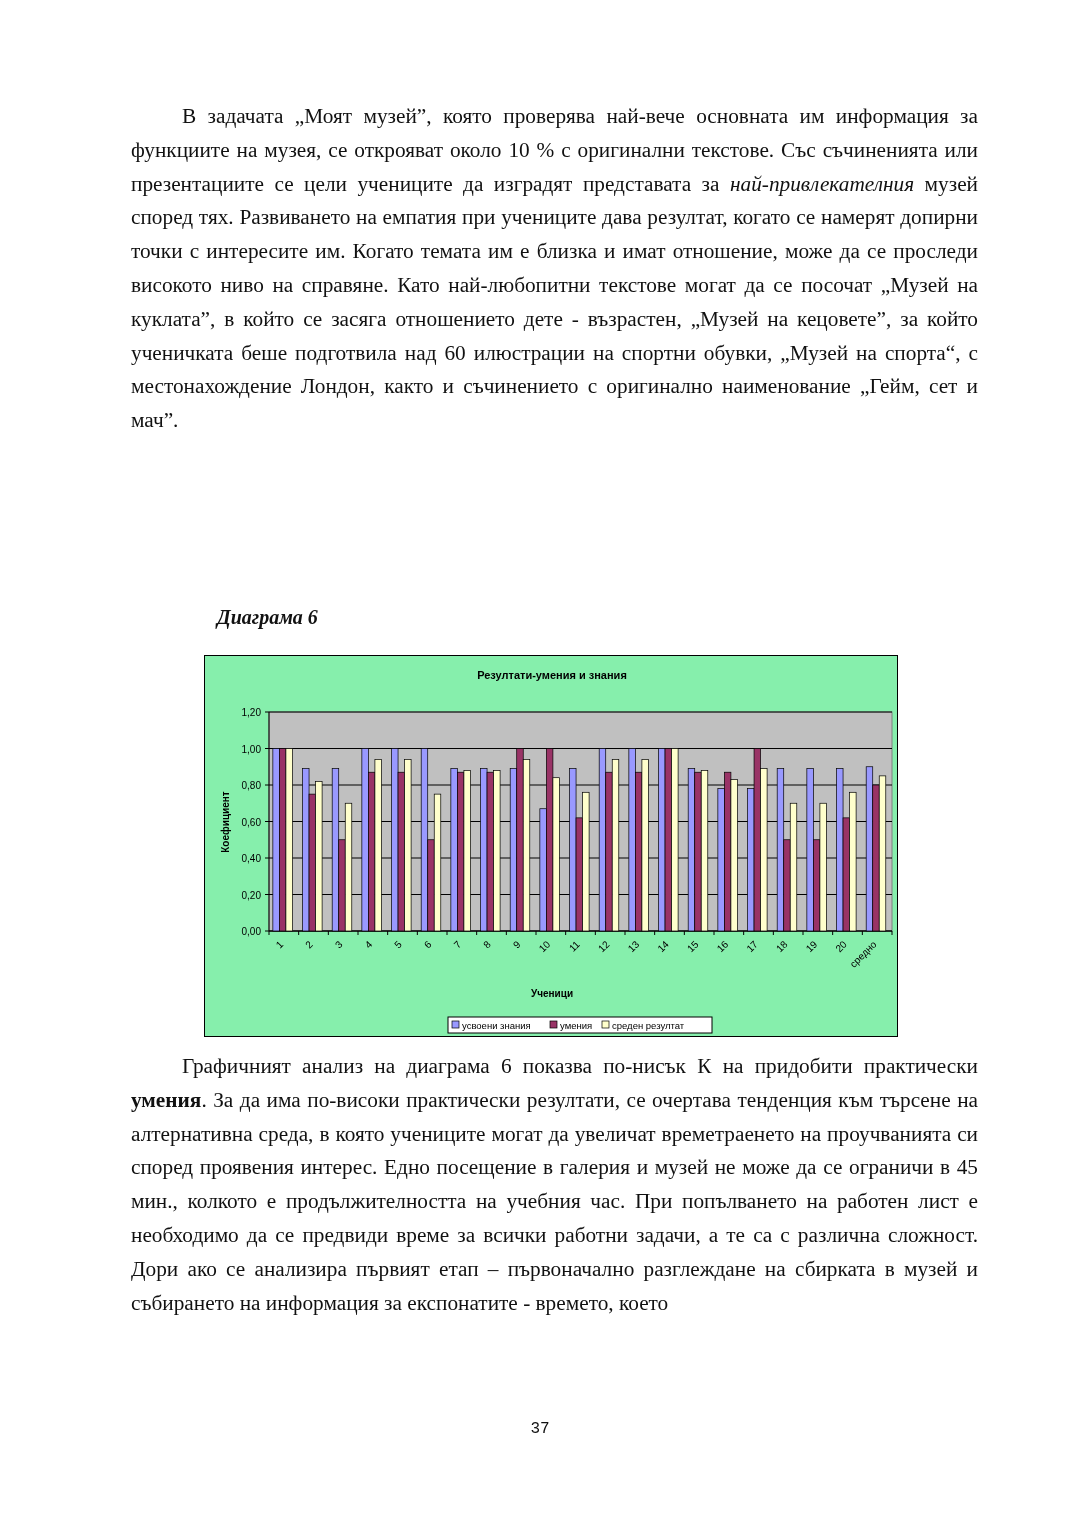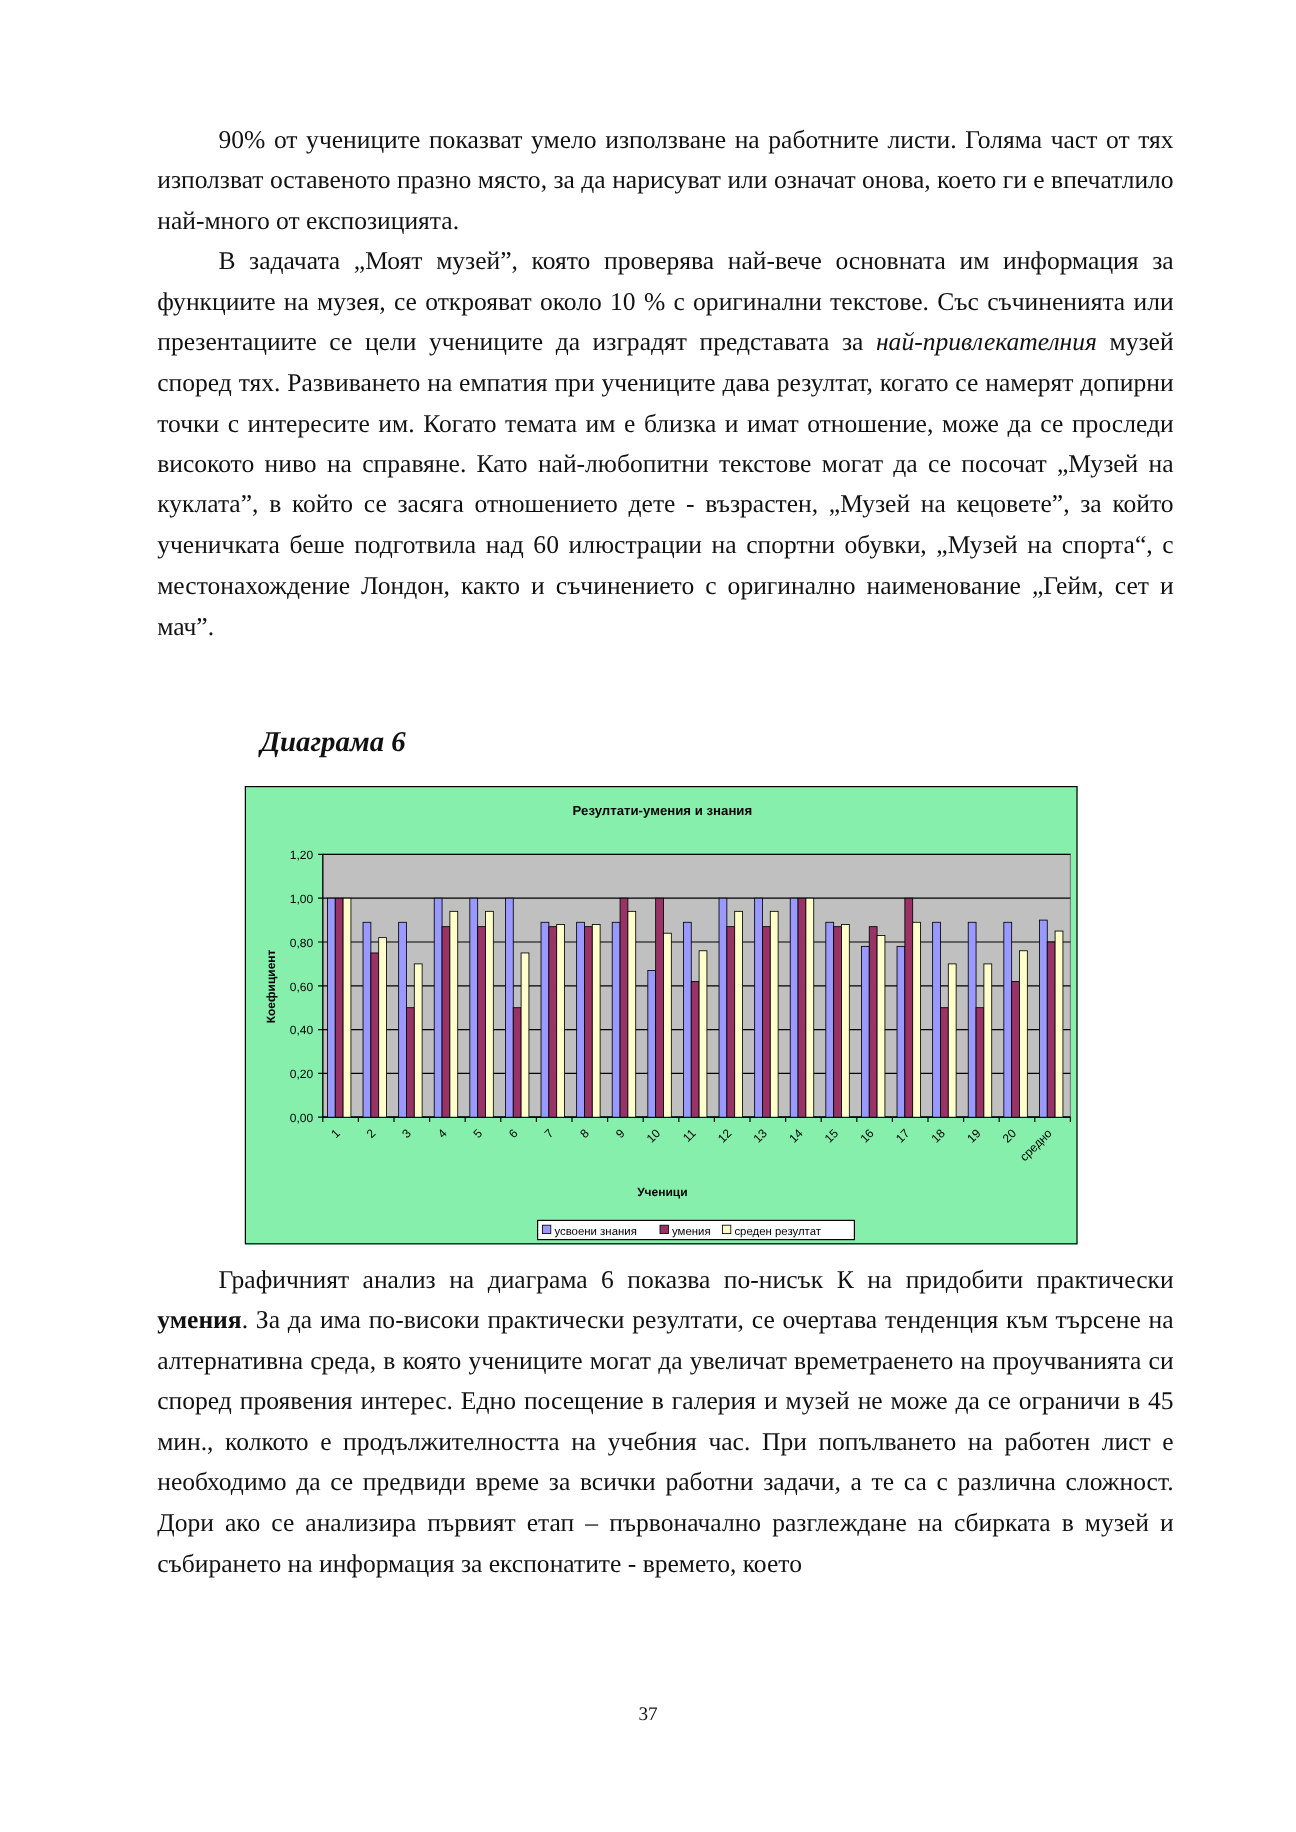--- a/index.html
+++ b/index.html
@@ -1,30 +1,29 @@
 <!DOCTYPE html>
 <html><head>
 <meta charset="utf-8">
 <style>
   html, body { margin: 0; padding: 0; background: #ffffff; }
   body { width: 1080px; height: 1527px; position: relative; overflow: hidden; font-family: "Liberation Serif", serif; color: #111; }
   .page { position: absolute; left: 131px; top: 100px; width: 847px; }
   p.para { margin: 0; font-size: 21.3px; line-height: 33.8px; text-align: justify; text-indent: 51px; }
-  .caption { position: absolute; left: 217px; top: 606px; font-size: 24px; font-weight: bold; font-style: italic; }
+  .caption { position: absolute; left: 217px; top: 606px; font-size: 20px; font-weight: bold; font-style: italic; }
   .chart-box { position: absolute; left: 204px; top: 655px; width: 694px; height: 382px; border: 1.5px solid #000; box-sizing: border-box; background: #86efac; }
   .chart-box svg { position: absolute; left: 0; top: 0; }
   .after { position: absolute; left: 131px; top: 1050px; width: 847px; }
-  .page-number { position: absolute; top: 1420px; left: 0; width: 1080px; text-align: center; font-family: Liberation Serif, serif; font-size: 16px; }
+  .page-number { position: absolute; top: 1420px; left: 0; width: 1080px; text-align: center; font-family: Liberation Mono, monospace; font-size: 16px; }
   .svg-text { font-family: "Liberation Sans", sans-serif; }
 </style>
 </head>
 <body>
 
 <div class="page">
-  <p class="para">90% от учениците показват умело използване на работните листи. Голяма част от тях използват оставеното празно място, за да нарисуват или означат онова, което ги е впечатлило най-много от експозицията.</p>
   <p class="para"><span>В задачата „Моят музей”, която проверява най-вече основната им информация за функциите на музея, се открояват около 10 % с оригинални текстове. Със съчиненията или презентациите се цели  учениците да изградят представата за </span><i>най-привлекателния</i><span> музей според тях. Развиването на емпатия при учениците дава резултат, когато се намерят допирни точки с интересите им. Когато темата им е близка и имат отношение, може да се проследи високото ниво на справяне. Като най-любопитни текстове могат да се посочат „Музей на куклата”, в който се засяга отношението дете - възрастен, „Музей на кецовете”, за който ученичката беше подготвила над 60 илюстрации на спортни обувки,  „Музей на спорта“, с местонахождение Лондон, както и съчинението с оригинално наименование „Гейм, сет и мач”.</span></p>
 </div>
 
 <div class="caption">Диаграма 6</div>
 
 <div class="chart-box">
   <svg id="chart" width="694" height="382" xmlns="http://www.w3.org/2000/svg">
       <text x="347" y="23" text-anchor="middle" font-size="11" font-weight="bold" class="svg-text">Резултати-умения и знания</text>
       <rect x="64" y="56" width="623" height="219" fill="#c0c0c0" stroke="#808080" stroke-width="1"></rect>
       <line x1="64" x2="687" y1="275" y2="275" stroke="#000" stroke-width="1"></line>

